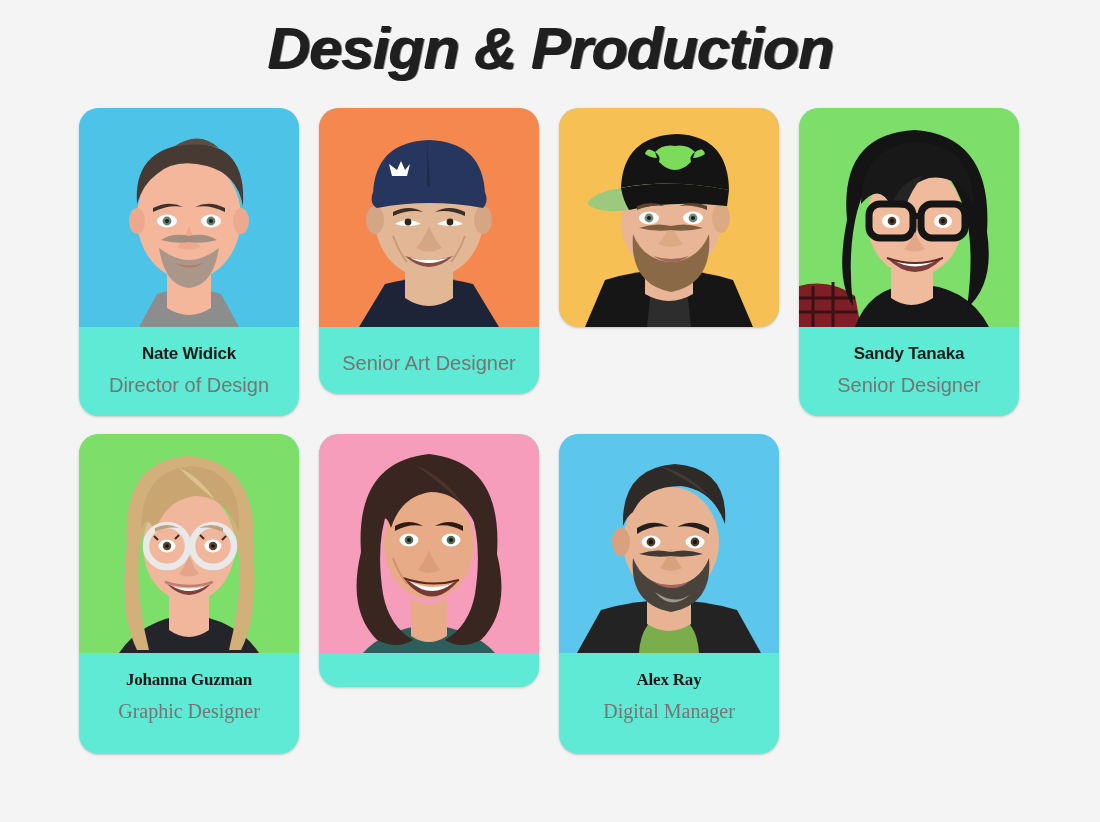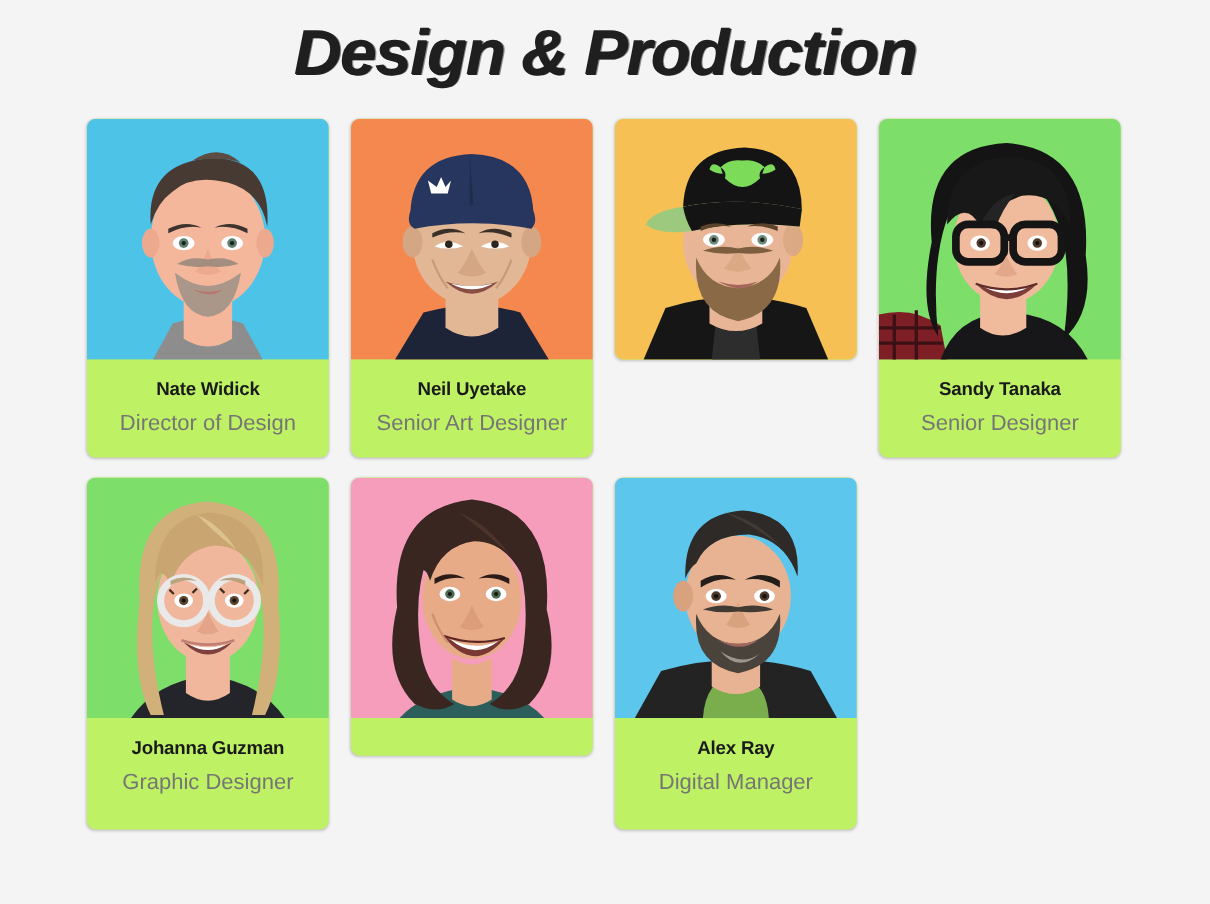--- a/index.html
+++ b/index.html
@@ -39,22 +39,22 @@
     margin: 0 auto;
     margin-top: 20px;
     display: grid;
     grid-template-columns: repeat(4, 220px);
     column-gap: 20px;
     row-gap: 18px;
     align-items: start;
   }
 
   .card {
-    background: #bef264;
-    border-radius: 8px;
+    background: #5eead4;
+    border-radius: 20px;
     box-shadow: 0 1px 3px rgba(0,0,0,0.14), 0 1px 2px rgba(0,0,0,0.07);
     overflow: hidden;
     width: 220px;
     display: flex;
     flex-direction: column;
   }
 
   .avatar-wrap {
     width: 220px;
     height: 219px;
@@ -79,21 +79,21 @@
   }
 
   .card-role {
     margin-top: 7px;
     font-size: 20px;
     font-weight: 400;
     color: #757575;
     line-height: 26px;
   }
 
-  .card.tall .card-body { padding-bottom: 30px; }
+  .card.tall .card-body { padding-bottom: 30px; font-family: Liberation Serif, serif; }
 </style>
 </head>
 <body>
 
 <div class="page">
 
   <h1 class="page-title">Design &amp; Production</h1>
 
   <div class="grid">
 
@@ -165,21 +165,20 @@
           <path d="M110 118 Q103 134 97 140 Q110 147 123 140 Q117 134 110 118" fill="#d4a684"></path>
 
           <path d="M86 148 Q110 170 134 148 Q110 156 86 148 Z" fill="#8a4d42"></path>
           <path d="M91 150 Q110 160 129 150 Q110 154 91 150 Z" fill="#ffffff"></path>
 
           <path d="M74 128 Q80 144 88 154" stroke="#c89a79" stroke-width="2" fill="none"></path>
           <path d="M146 128 Q140 144 132 154" stroke="#c89a79" stroke-width="2" fill="none"></path>
         </svg>
       </div>
       <div class="card-body">
-        <div class="card-name">Neil Uyetake</div>
         <div class="card-role">Senior Art Designer</div>
       </div>
     </div>
 
     <div class="card">
       <div class="avatar-wrap">
         <svg viewBox="0 0 220 219" xmlns="http://www.w3.org/2000/svg">
           <rect width="220" height="219" fill="#f6c055"></rect>
 
           <path d="M26 219 L46 172 Q110 152 174 172 L194 219 Z" fill="#161616"></path>

